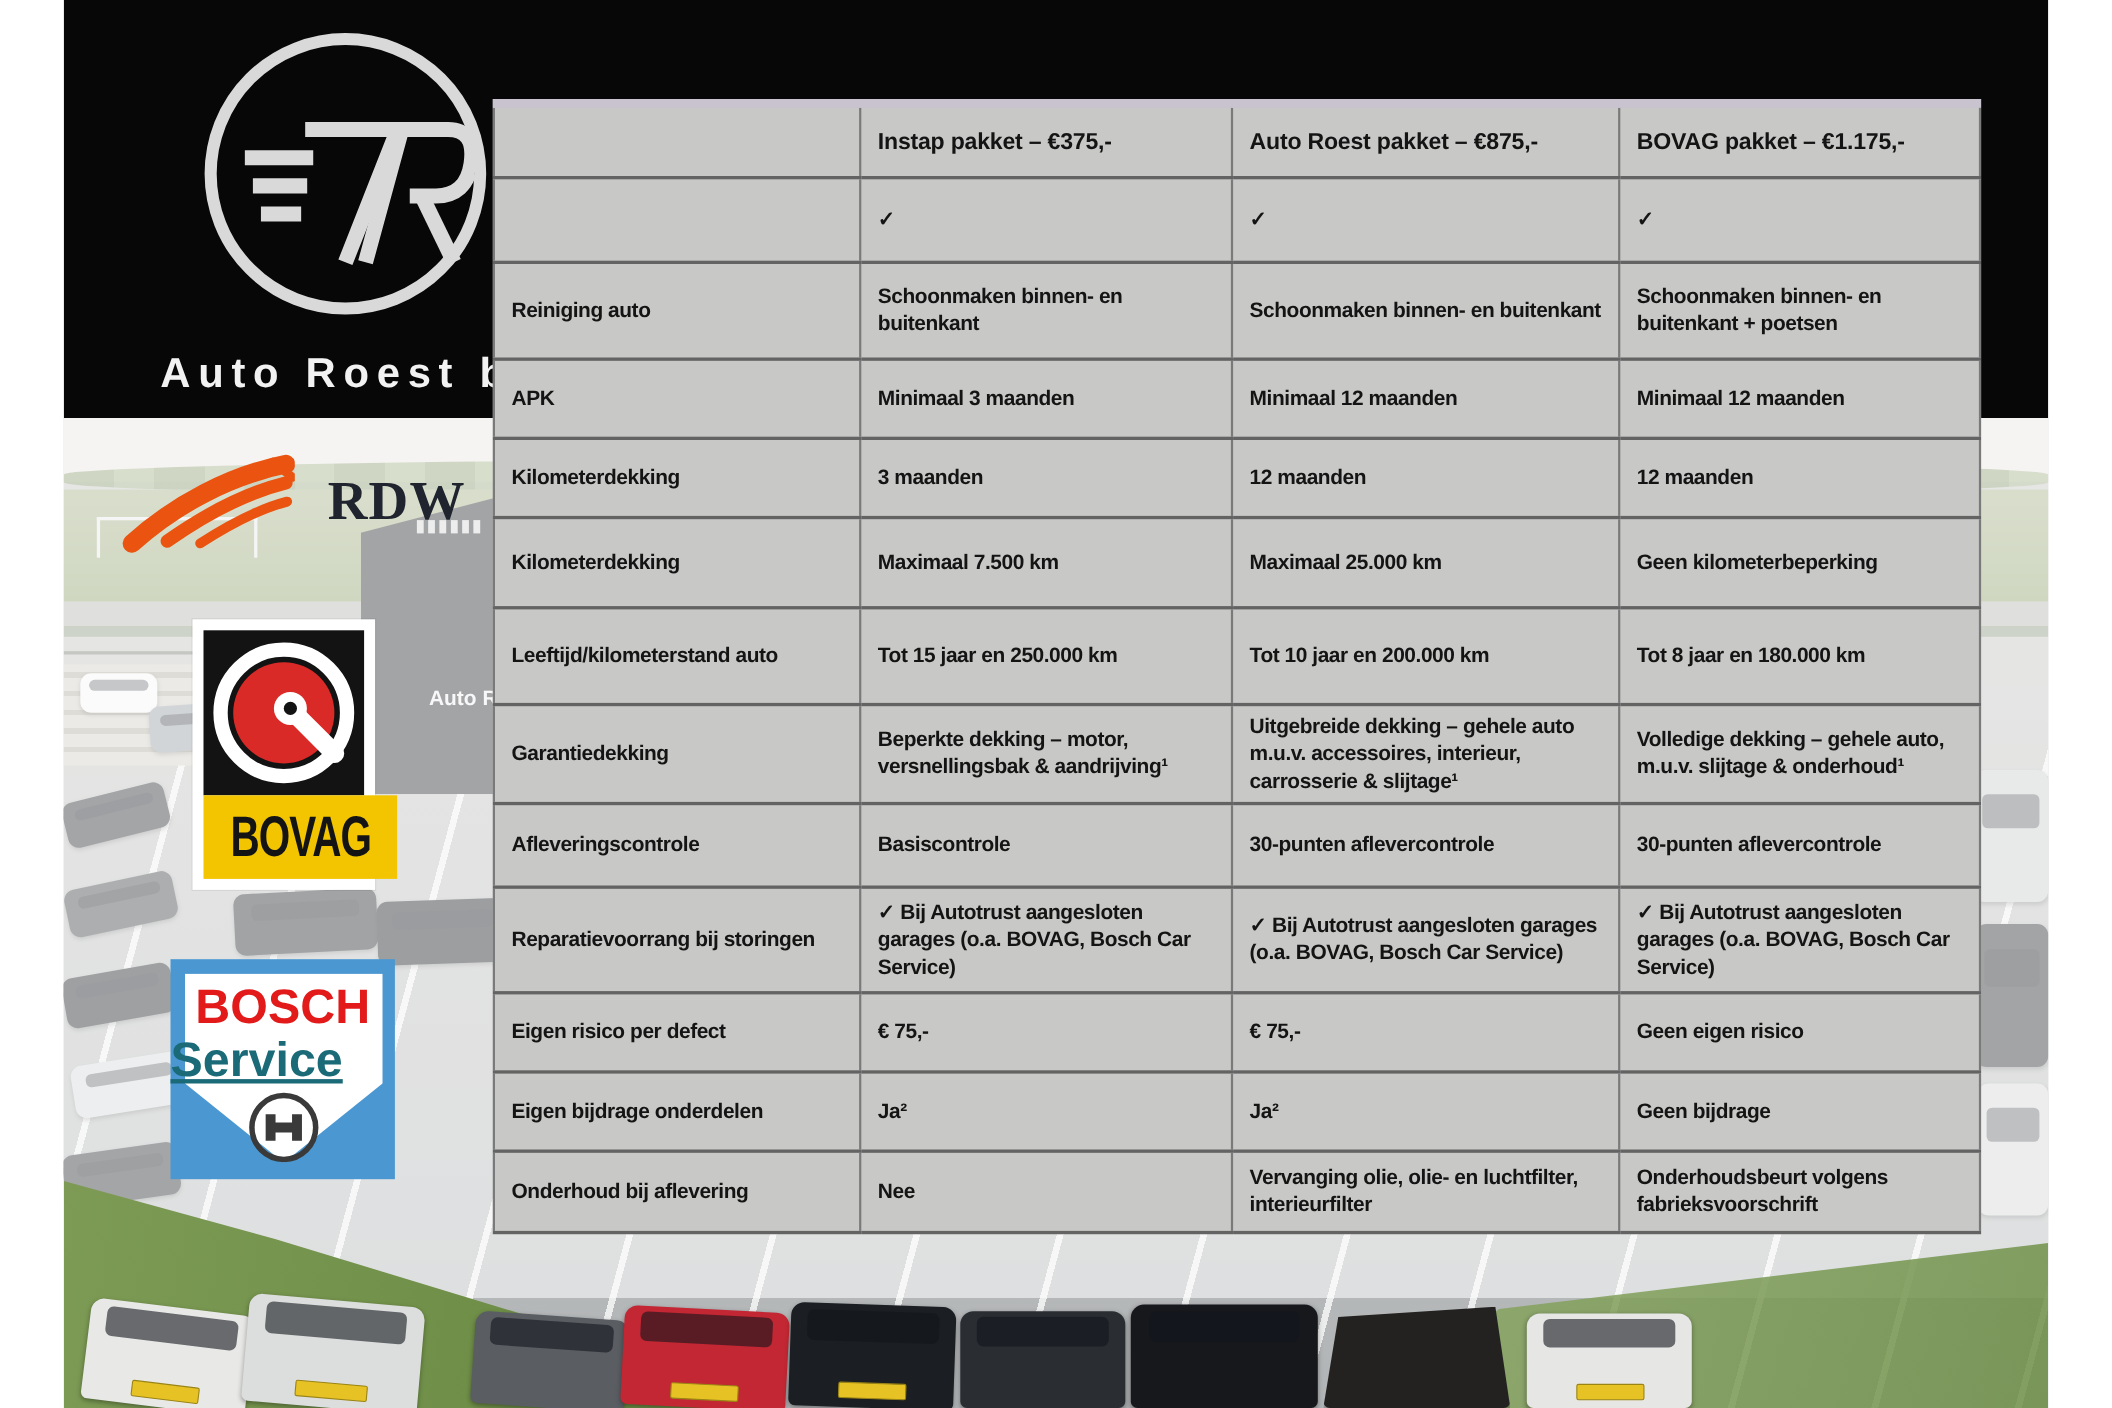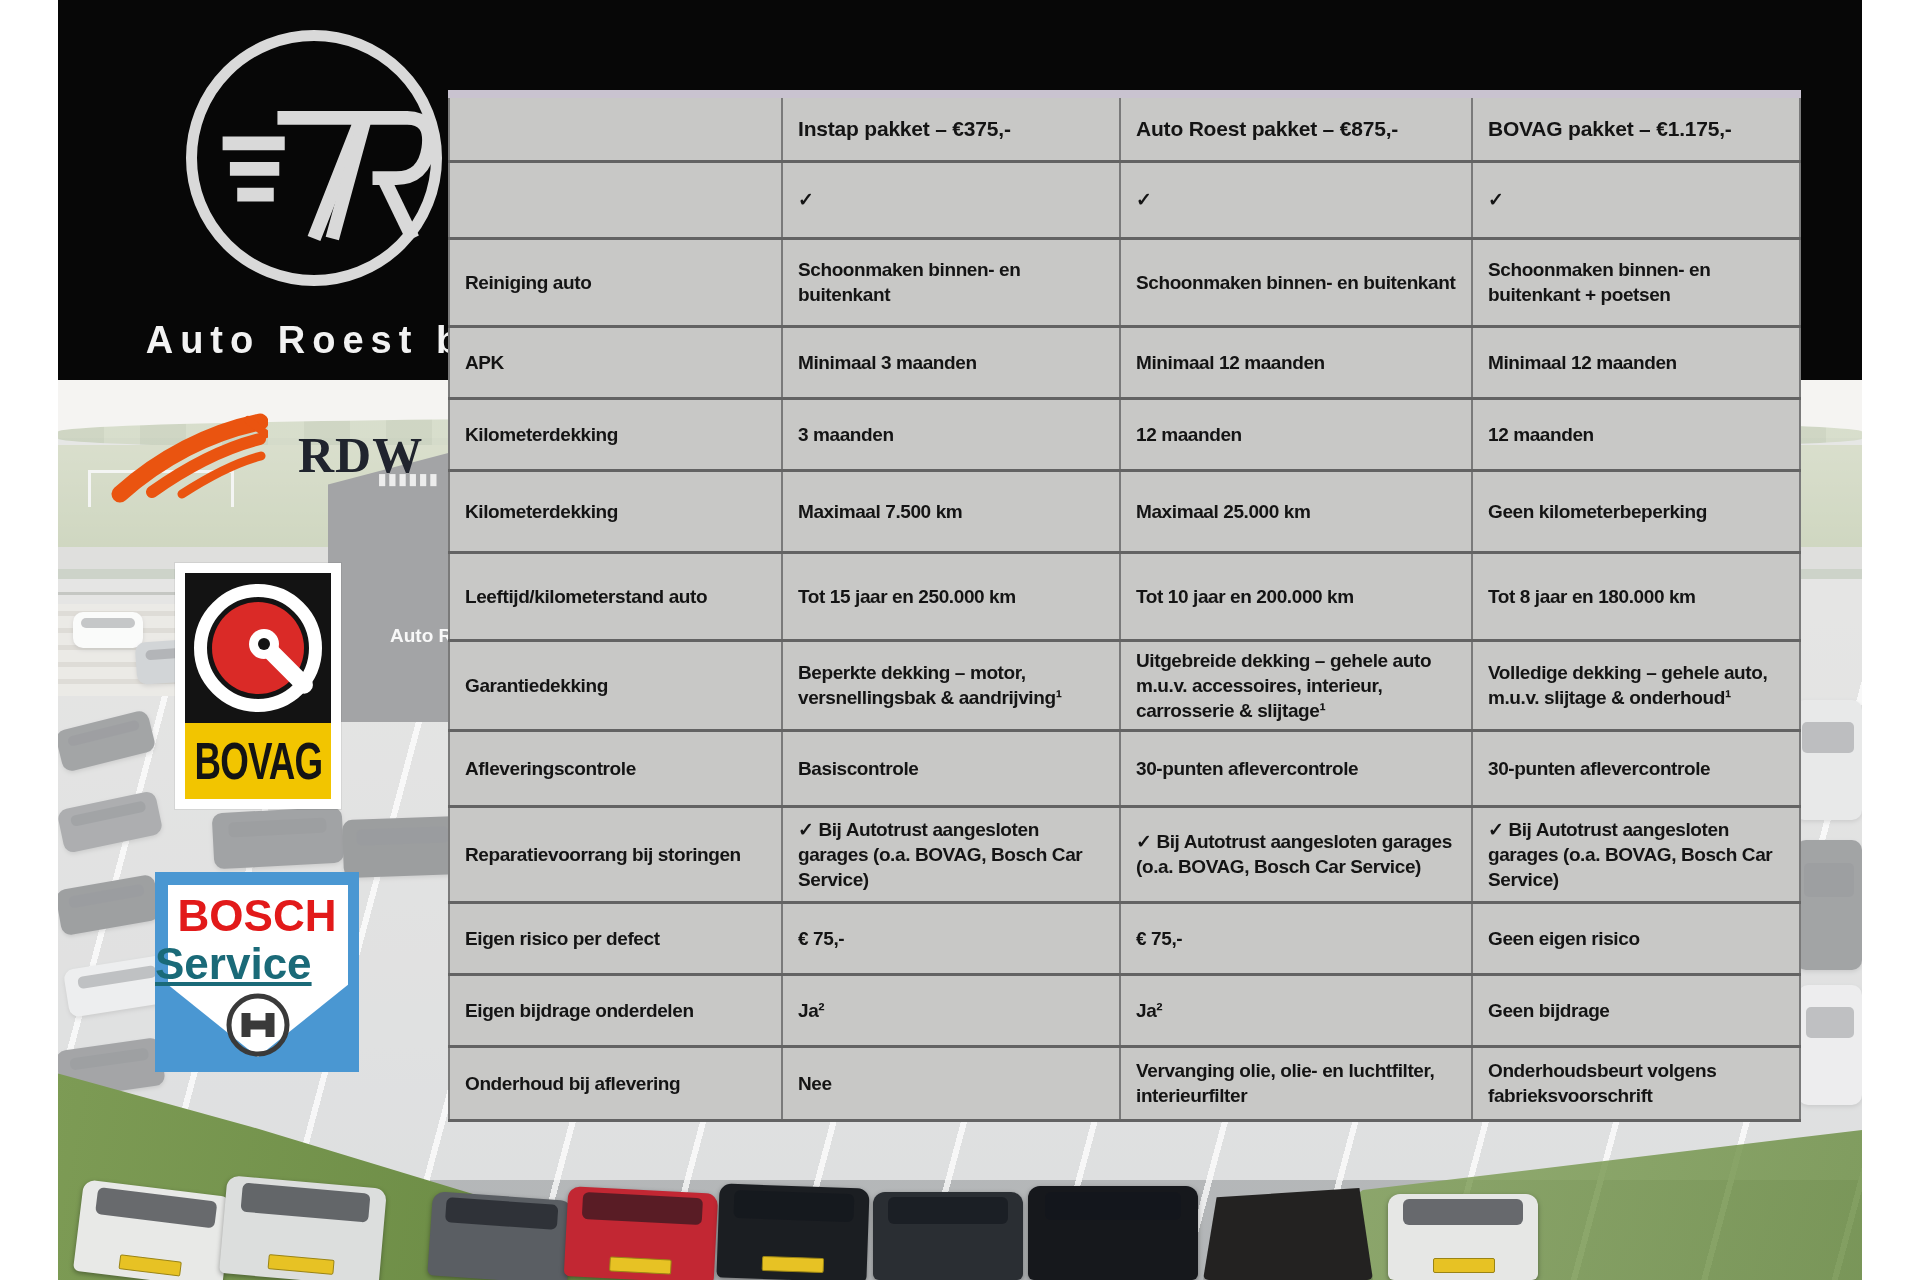--- a/index.html
+++ b/index.html
@@ -56,21 +56,21 @@
             font-size:50px;color:#20242e;letter-spacing:1px;margin-left:28px;}
 
   .bovag{position:absolute;left:175px;top:563px;width:166px;height:246px;background:#ffffff;
          padding:0;z-index:10;box-shadow:0 0 0 1px rgba(0,0,0,.06);}
   .bovag-icon{position:absolute;left:10px;top:10px;width:146px;height:150px;background:#131313;overflow:hidden;}
   .bovag-ring{position:absolute;left:9px;top:11px;width:128px;height:128px;border:13px solid #ffffff;border-radius:50%;box-sizing:border-box;}
   .bovag-disc{position:absolute;left:27px;top:29px;width:92px;height:92px;background:#da2a27;border-radius:50%;}
   .bovag-handle{position:absolute;left:78px;top:70px;width:64px;height:17px;background:#ffffff;border-radius:8px;transform:rotate(45deg);transform-origin:8px 8px;}
   .bovag-hub{position:absolute;left:64px;top:56px;width:30px;height:30px;background:#ffffff;border-radius:50%;}
   .bovag-hubdot{position:absolute;left:73px;top:65px;width:12px;height:12px;background:#131313;border-radius:50%;}
-  .bovag-band{position:absolute;left:10px;top:160px;width:146px;height:76px;background:#f2c500;
+  .bovag-band{position:absolute;left:10px;top:160px;width:176px;height:76px;background:#f2c500;
               display:flex;align-items:center;justify-content:center;}
   .bovag-band span{font:bold 40px "Liberation Sans",sans-serif;color:#141414;transform:scaleY(1.3) scaleX(.92);letter-spacing:-1px;}
 
   .bosch{position:absolute;left:155px;top:872px;width:204px;height:200px;background:#4a97d2;z-index:10;}
   .bosch-pent{position:absolute;left:13px;top:13px;width:180px;height:172px;background:#ffffff;
               clip-path:polygon(0 0,100% 0,100% 58%,50% 100%,0 58%);}
   .bosch-word1{position:absolute;left:0;top:22px;width:100%;text-align:center;color:#e21a1a;
                font:900 44px/44px "Liberation Sans",sans-serif;letter-spacing:0px;}
   .bosch-word2{position:absolute;left:0;top:68px;width:100%;text-align:left;color:#1a6a78;
                font:bold 44px/48px "Liberation Sans",sans-serif;text-decoration:underline;}

